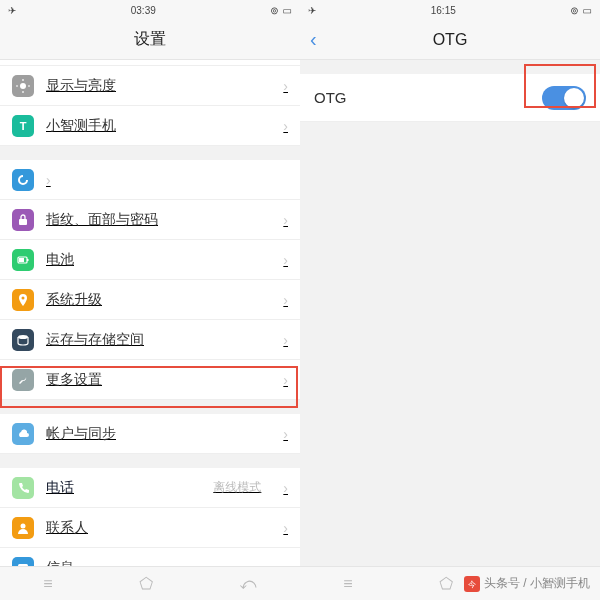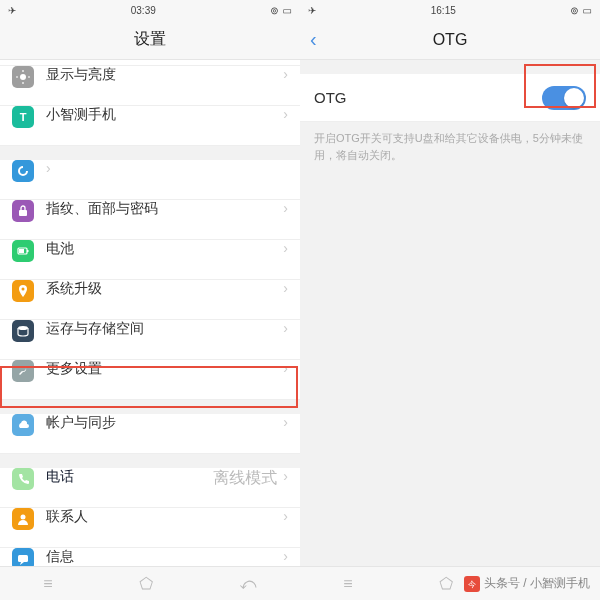--- a/index.html
+++ b/index.html
@@ -6,26 +6,26 @@
   body { font-family: -apple-system, "Helvetica Neue", Arial, sans-serif; background: #fff; width: 600px; height: 600px; overflow: hidden; position: relative; }
   .screens { display: flex; width: 600px; height: 600px; }
   .screen { width: 300px; height: 600px; background: #f2f2f2; position: relative; overflow: hidden; }
   .statusbar { height: 20px; background: #f7f7f7; display: flex; align-items: center; justify-content: space-between; padding: 0 8px; font-size: 10px; color: #444; }
   .sb-left, .sb-right { display: flex; align-items: center; gap: 4px; }
   .navbar { height: 40px; background: #f7f7f7; display: flex; align-items: center; justify-content: center; position: relative; border-bottom: 1px solid #e5e5e5; }
   .nav-title { font-size: 16px; color: #222; font-weight: 400; }
   .nav-back { position: absolute; left: 10px; color: #4a90e2; font-size: 20px; }
   .list { background: #fff; }
   .group-gap { height: 14px; background: #f2f2f2; }
-  .row { height: 40px; background: #fff; display: flex; align-items: flex-start; padding: 0 12px; border-bottom: 1px solid #eee; position: relative; }
+  .row { height: 40px; background: #fff; display: flex; align-items: center; padding: 0 12px; border-bottom: 1px solid #eee; position: relative; text-decoration: underline; }
   .row .icon { width: 22px; height: 22px; border-radius: 5px; margin-right: 12px; display: flex; align-items: center; justify-content: center; flex-shrink: 0; }
   .row .icon svg { width: 14px; height: 14px; fill: #fff; }
   .row .label { flex: 1; font-size: 14px; color: #333; }
   .row .label.dim { color: #0f172a; }
-  .row .detail { font-size: 16px; color: #bbb; margin-right: 6px; }
+  .row .detail { font-size: 12px; color: #bbb; margin-right: 22px; }
   .row .chev { color: #ccc; font-size: 14px; }
   .highlight-red { border: 2px solid #e74c3c; position: absolute; pointer-events: none; }
   .hl1 { left: 0; width: 298px; top: 366px; height: 42px; }
   .hl2 { left: 224px; width: 72px; top: 64px; height: 44px; }
   .otg-row { height: 48px; background: #fff; display: flex; align-items: center; justify-content: space-between; padding: 0 14px; border-bottom: 1px solid #eee; margin-top: 14px; }
   .otg-label { font-size: 15px; color: #333; }
   .switch { width: 44px; height: 24px; background: #4a90e2; border-radius: 12px; position: relative; }
   .knob { width: 20px; height: 20px; background: #fff; border-radius: 50%; position: absolute; right: 2px; top: 2px; box-shadow: 0 1px 2px rgba(0,0,0,0.2); }
   .otg-desc { font-size: 11px; color: #aaa; padding: 8px 14px; line-height: 1.5; }
   .bottombar { position: absolute; bottom: 0; left: 0; width: 300px; height: 34px; background: #f7f7f7; display: flex; align-items: center; justify-content: space-around; color: #bbb; border-top: 1px solid #e5e5e5; }
@@ -200,21 +200,20 @@
     <div class="navbar">
       <div class="nav-back">‹</div>
       <div class="nav-title">OTG</div>
     </div>
     <div class="otg-row">
       <div class="otg-label">OTG</div>
       <div class="switch">
           <div class="knob"></div>
         </div>
     </div>
-    <div class="otg-desc">开启OTG开关可支持U盘和给其它设备供电，5分钟未使用，将自动关闭。</div>
     <div class="highlight-red hl2"></div>
     <div class="bottombar">
       <span>≡</span>
       <span>⬠</span>
       <span>⤺</span>
     </div>
   </div>
 </div>
 
 <div class="watermark">

